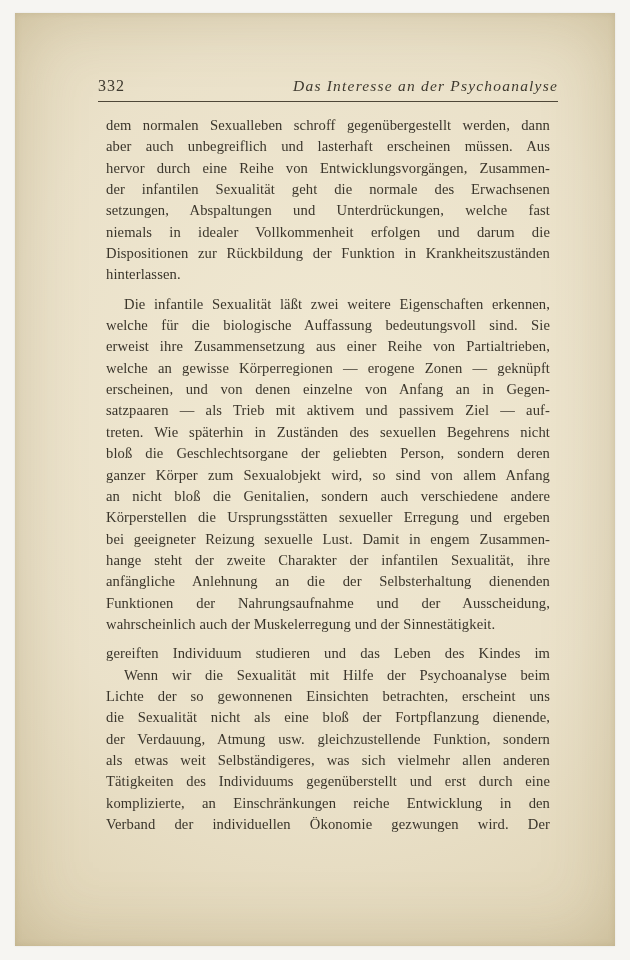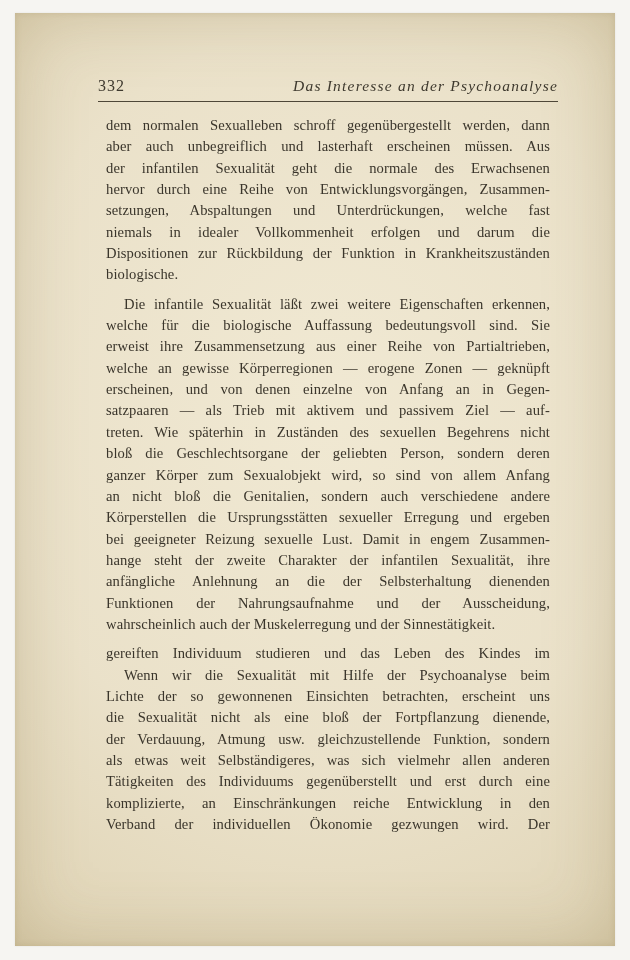--- a/index.html
+++ b/index.html
@@ -91,26 +91,26 @@
   <div class="paper">
     <div class="content">
       <div class="header">
         <span class="page-num">332</span>
         <span class="header-title">Das Interesse an der Psychoanalyse</span>
       </div>
       <div class="text-block">
           <div class="para">
             <div class="line">dem normalen Sexualleben schroff gegenübergestellt werden, dann</div>
             <div class="line">aber auch unbegreiflich und lasterhaft erscheinen müssen. Aus</div>
+            <div class="line">hervor durch eine Reihe von Entwicklungsvorgängen, Zusammen-</div>
             <div class="line">der infantilen Sexualität geht die normale des Erwachsenen</div>
-            <div class="line">hervor durch eine Reihe von Entwicklungsvorgängen, Zusammen-</div>
             <div class="line">setzungen, Abspaltungen und Unterdrückungen, welche fast</div>
             <div class="line">niemals in idealer Vollkommenheit erfolgen und darum die</div>
             <div class="line">Dispositionen zur Rückbildung der Funktion in Krankheitszuständen</div>
-            <div class="line endline">biologische.</div>
+            <div class="line endline">hinterlassen.</div>
           </div>
           <div class="para">
             <div class="line indent">Die infantile Sexualität läßt zwei weitere Eigenschaften erkennen,</div>
             <div class="line">welche für die biologische Auffassung bedeutungsvoll sind. Sie</div>
             <div class="line">erweist ihre Zusammensetzung aus einer Reihe von Partialtrieben,</div>
             <div class="line">welche an gewisse Körperregionen — erogene Zonen — geknüpft</div>
             <div class="line">erscheinen, und von denen einzelne von Anfang an in Gegen-</div>
             <div class="line">satzpaaren — als Trieb mit aktivem und passivem Ziel — auf-</div>
             <div class="line">treten. Wie späterhin in Zuständen des sexuellen Begehrens nicht</div>
             <div class="line">bloß die Geschlechtsorgane der geliebten Person, sondern deren</div>

